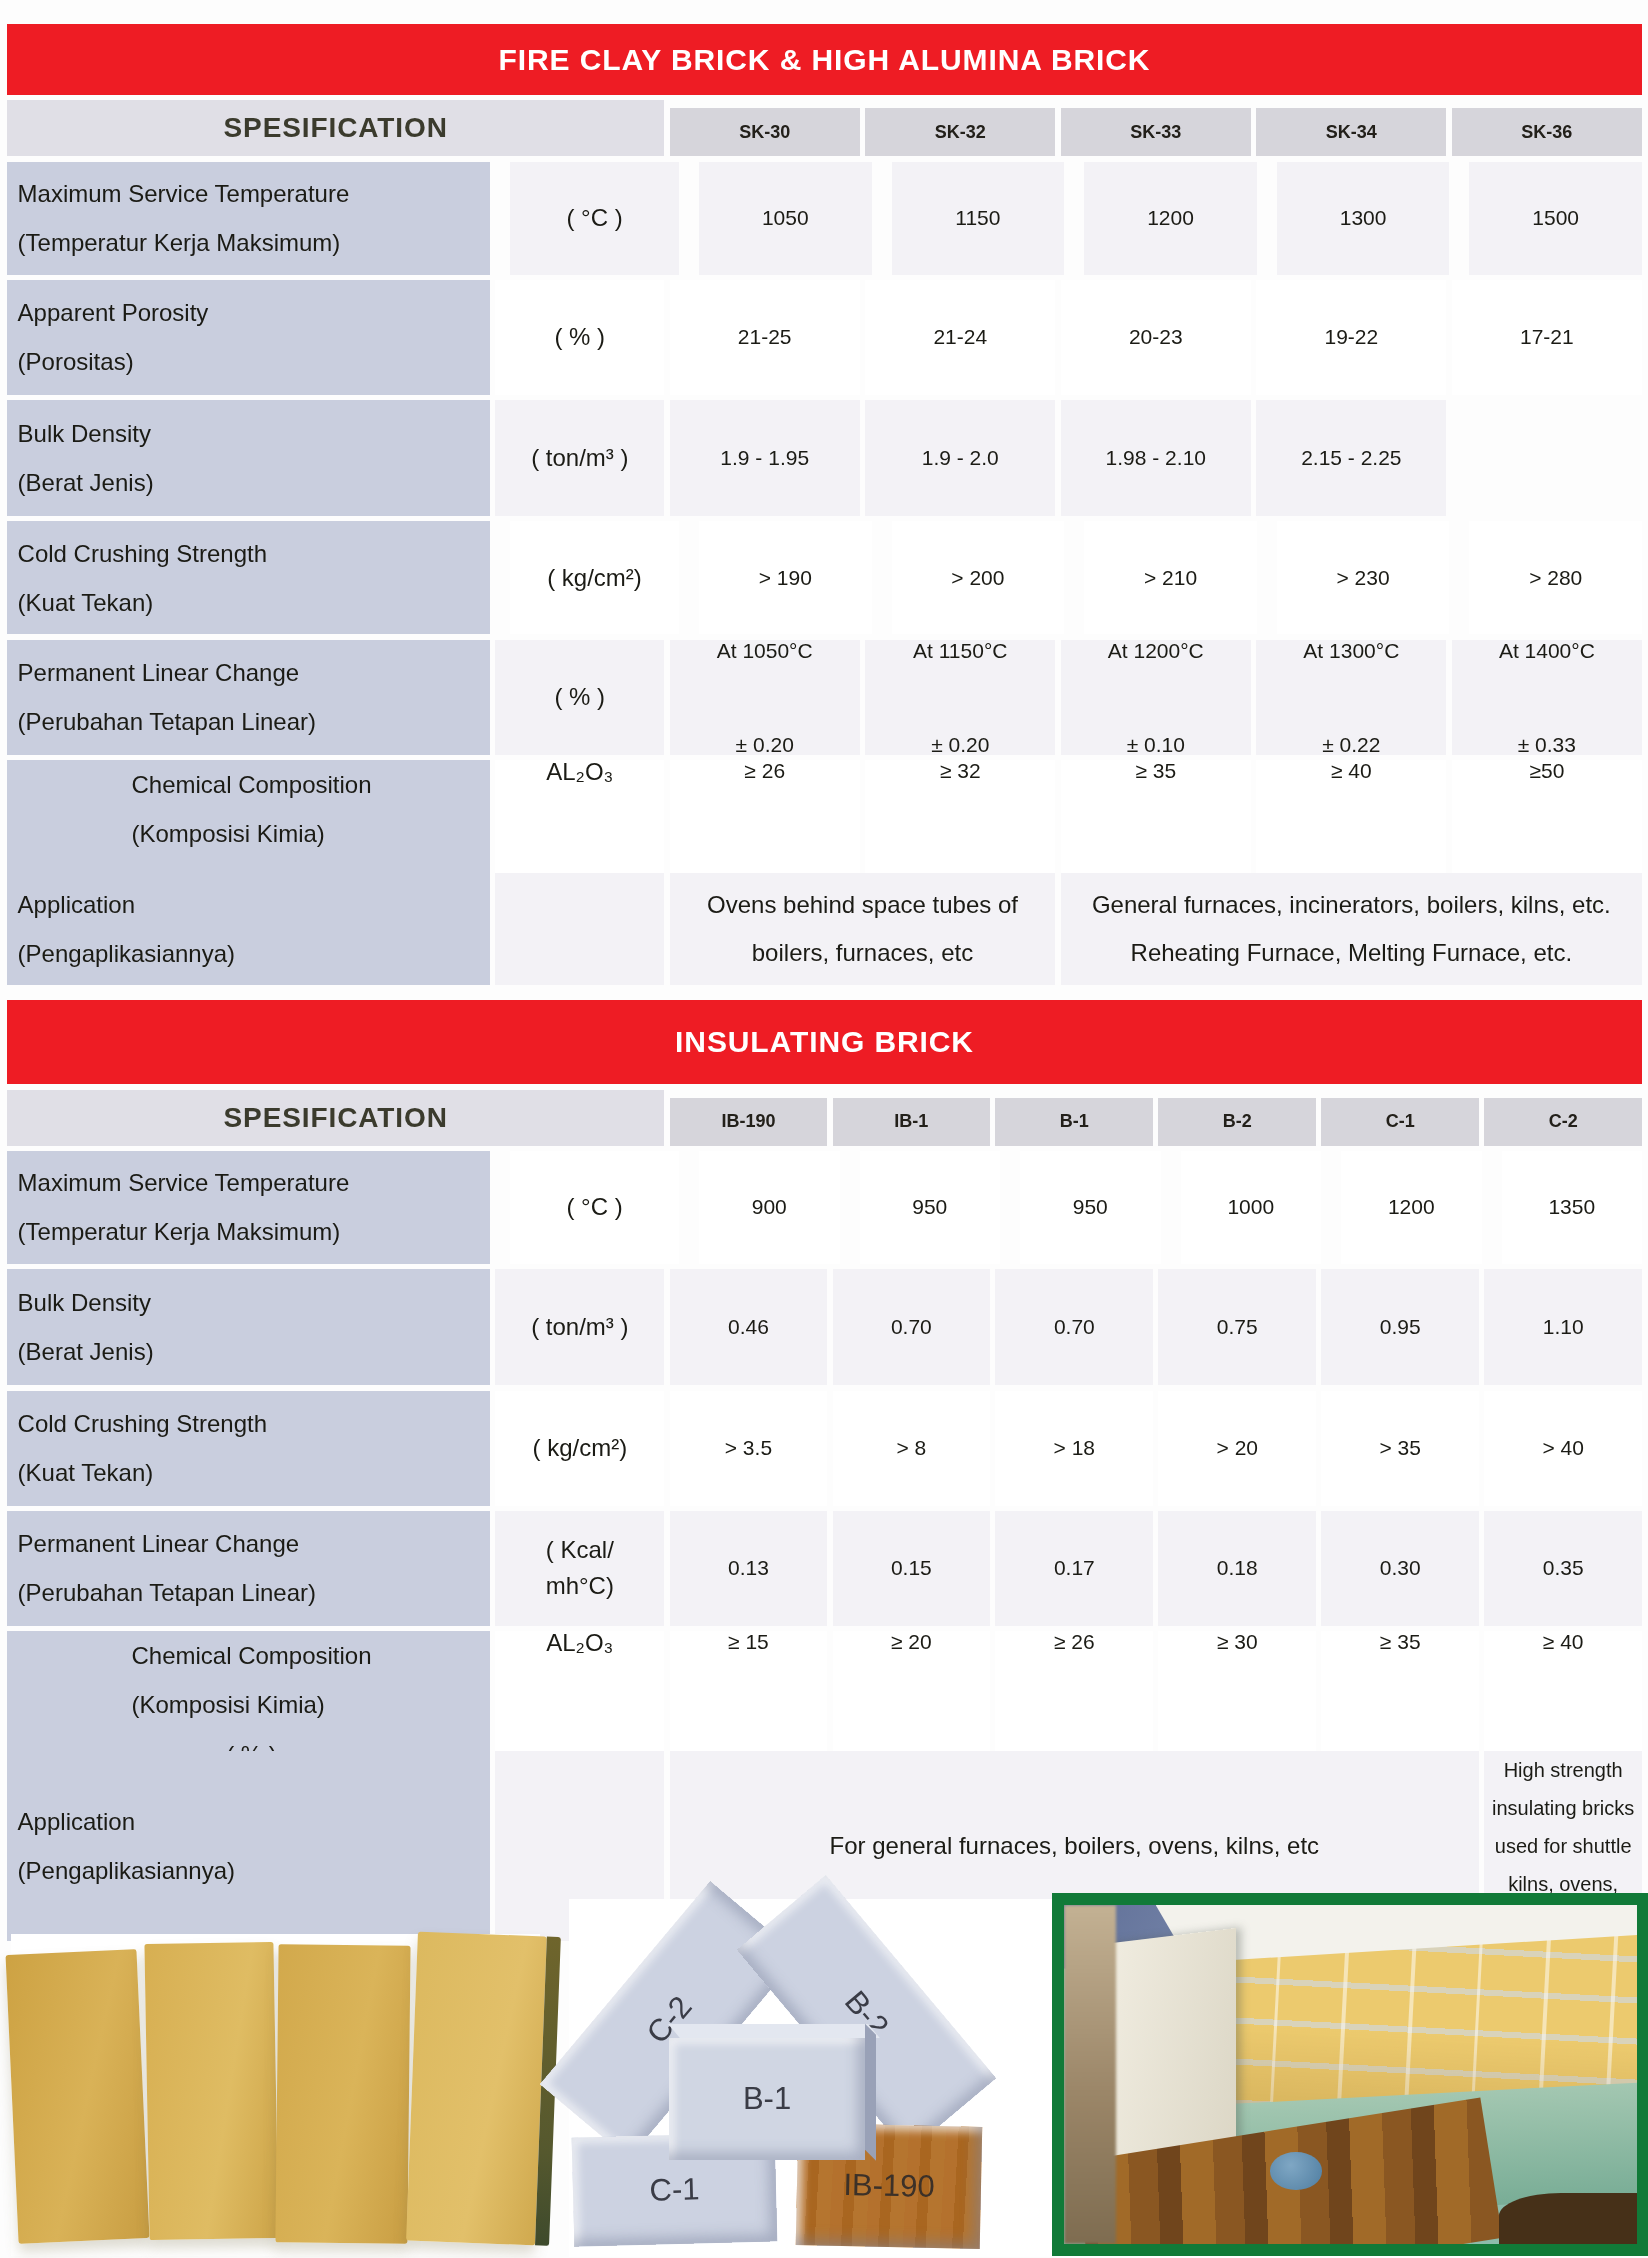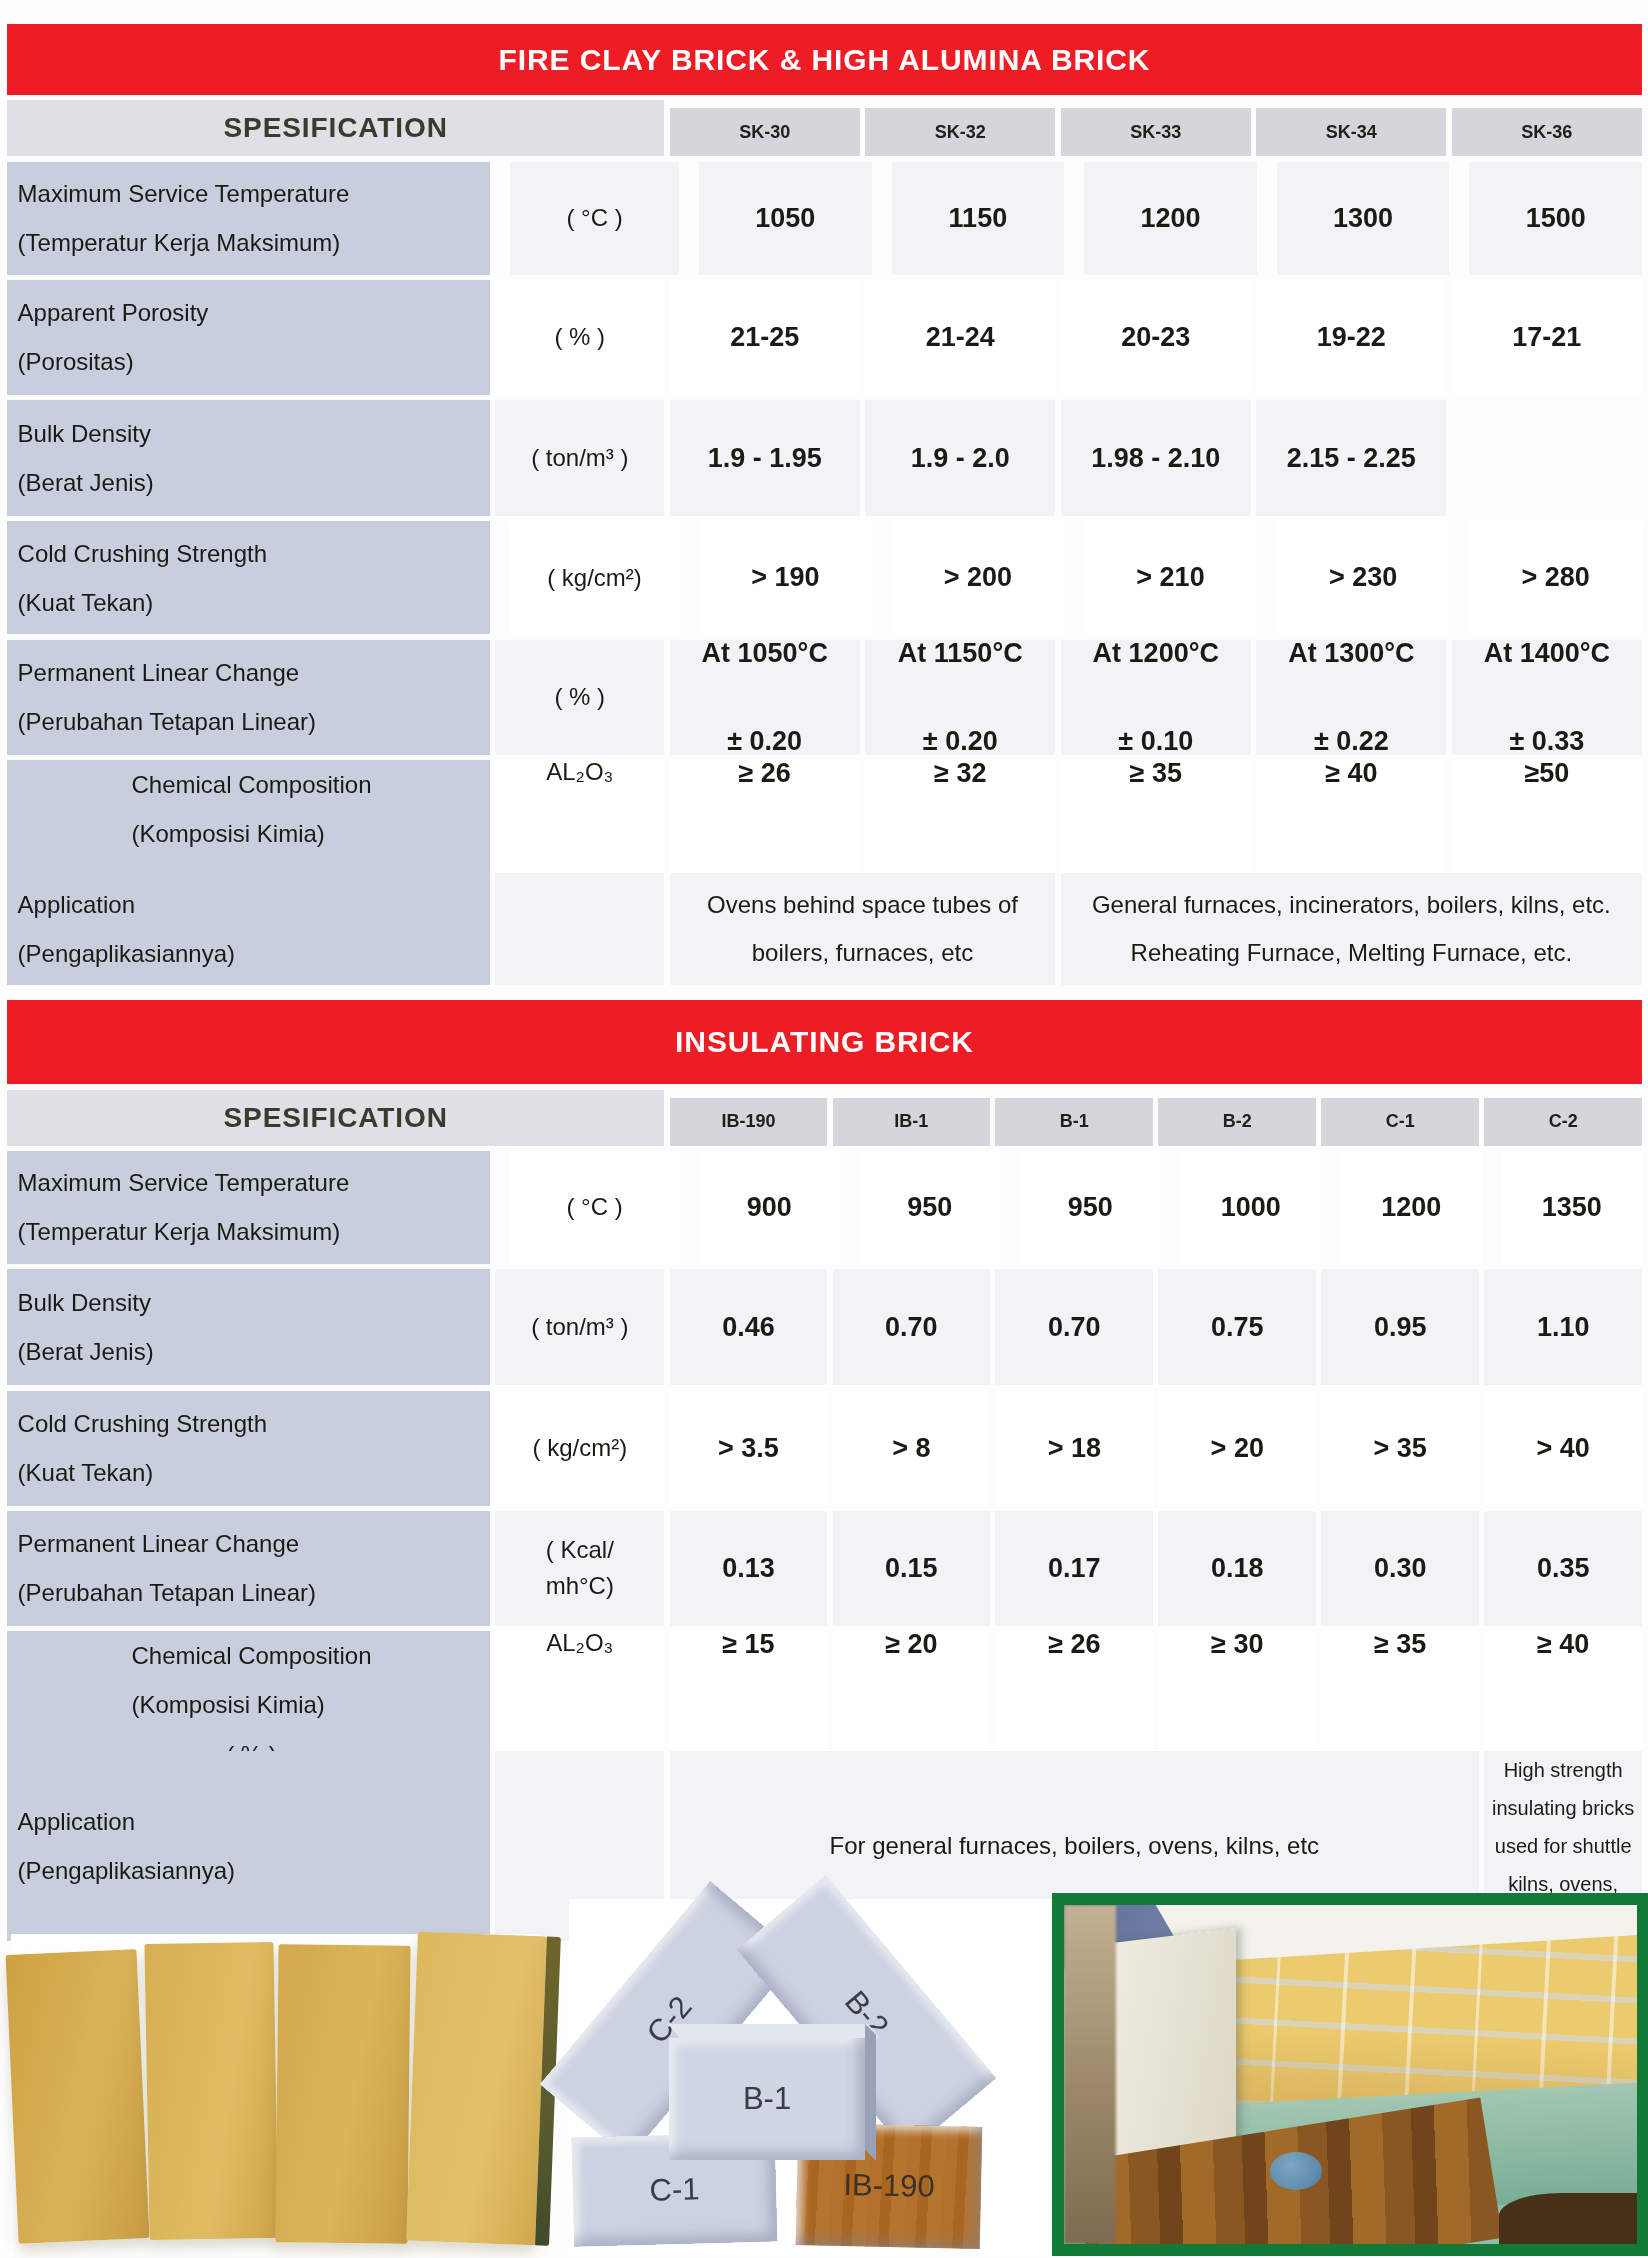--- a/index.html
+++ b/index.html
@@ -23,21 +23,21 @@
 
   .spec-h { grid-column:1 / 3; background:#e0dfe6; align-items:center;
             font-size:28px; font-weight:bold; color:#3b3b2d; letter-spacing:0.9px; }
   .col-h  { background:#d6d5db; align-items:center; font-size:18px; font-weight:bold; color:#23201a;margin-top:8px; }
 
   .label { background:#c9cede; padding-left:10.6px; font-size:24px; line-height:2.05; }
   .shade-a .cell:not(.label) { background:#f3f2f6; }
   .shade-b .cell:not(.label) { background:#ffffff; }
 
   .unit { align-items:center; text-align:center; font-size:24px; white-space:pre-line; line-height:1.5; }
-  .val  { align-items:center; font-size:27px;font-weight:bold; }
+  .val  { align-items:center; font-size:21px; }
   .dual { gap:15px;justify-content:space-between; }
   .dual div { line-height:1; }
 
   .chem { flex-direction:column; justify-content:flex-start; align-items:center;padding-left:6px; }
   .chem .names { flex:1 1 auto; line-height:2.05; }
   .chem .divider { width:0; border-left:3.5px dashed #ffffff; height:78%; margin-right:5.3px; }
   .chem .pct { width:76px; text-align:center; font-size:24px; }
 
   .app { align-items:center; text-align:center; font-size:24px; line-height:2.0; }
   .app.small { font-size:20px; line-height:1.9; padding:0 1.8px; }

